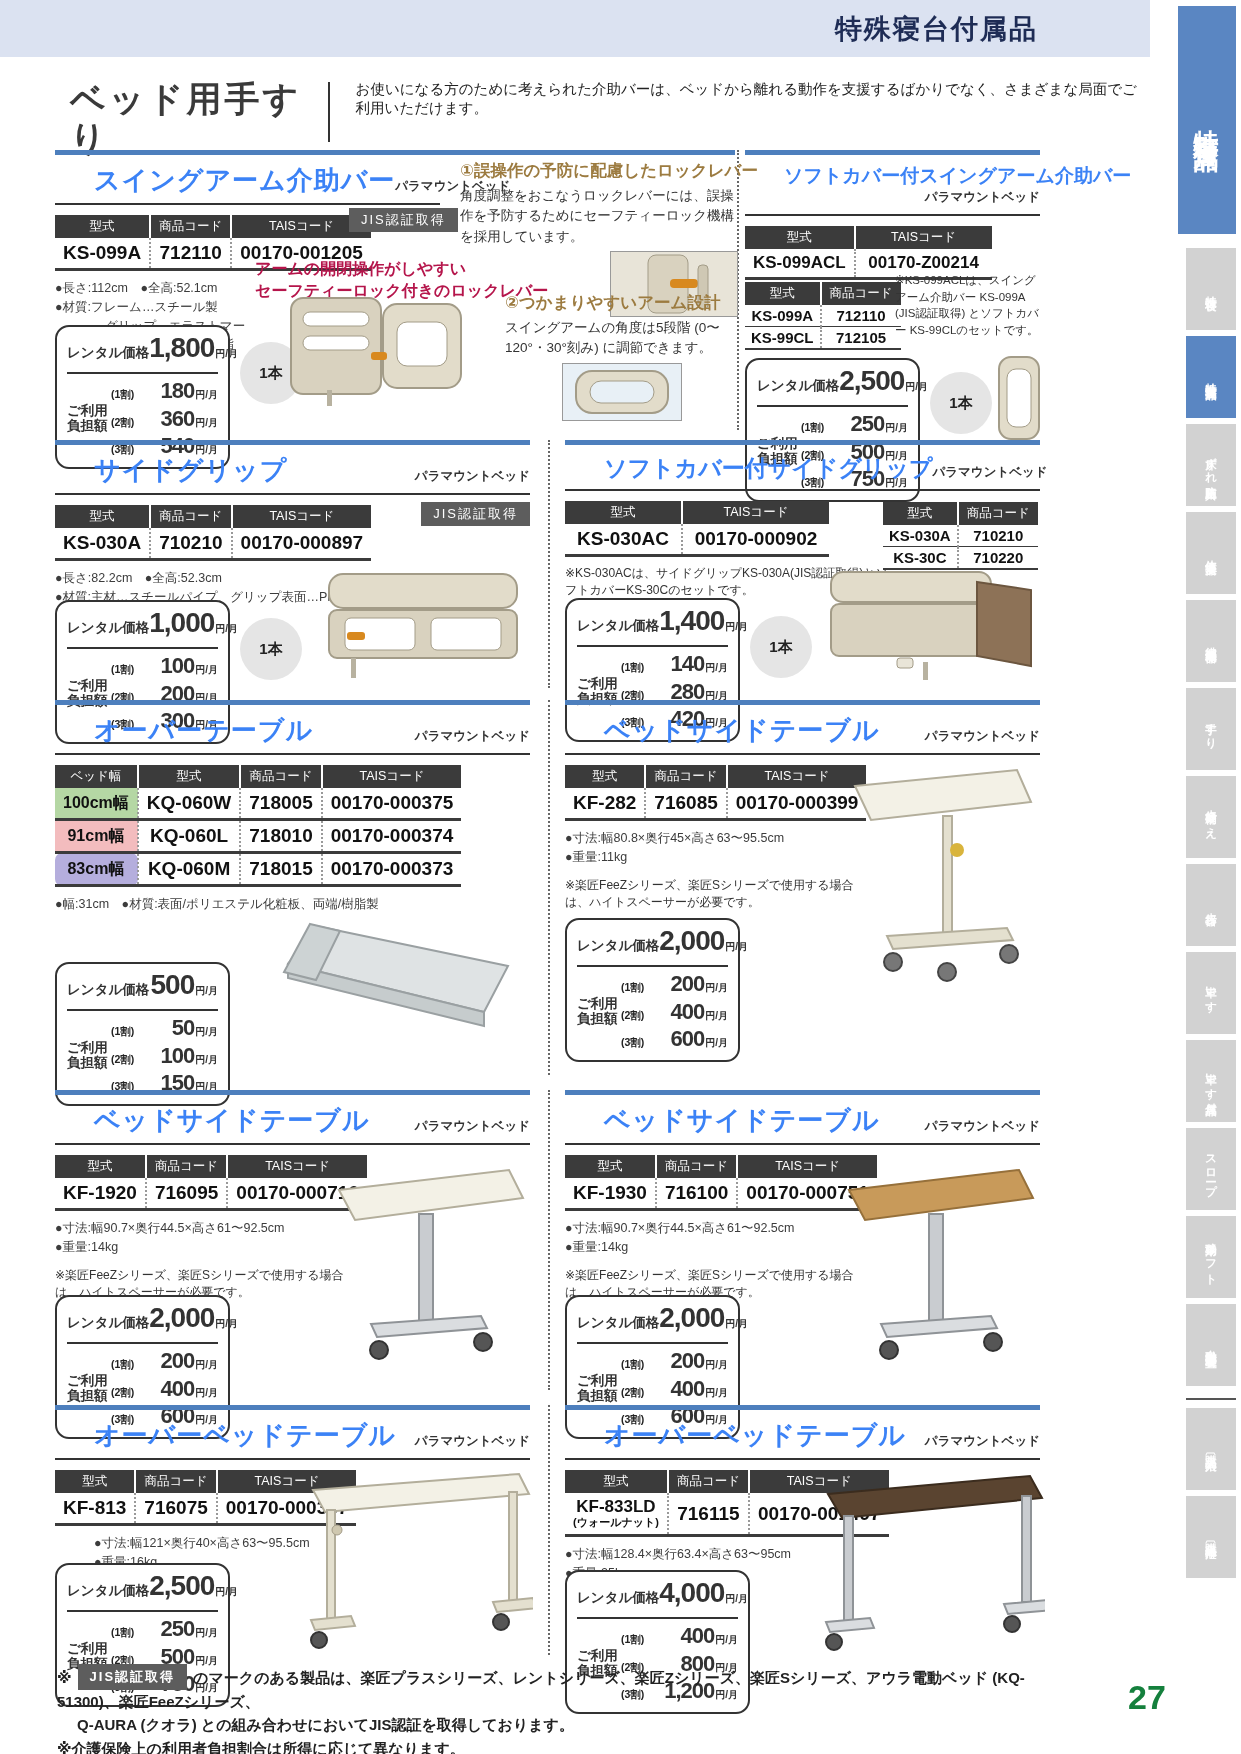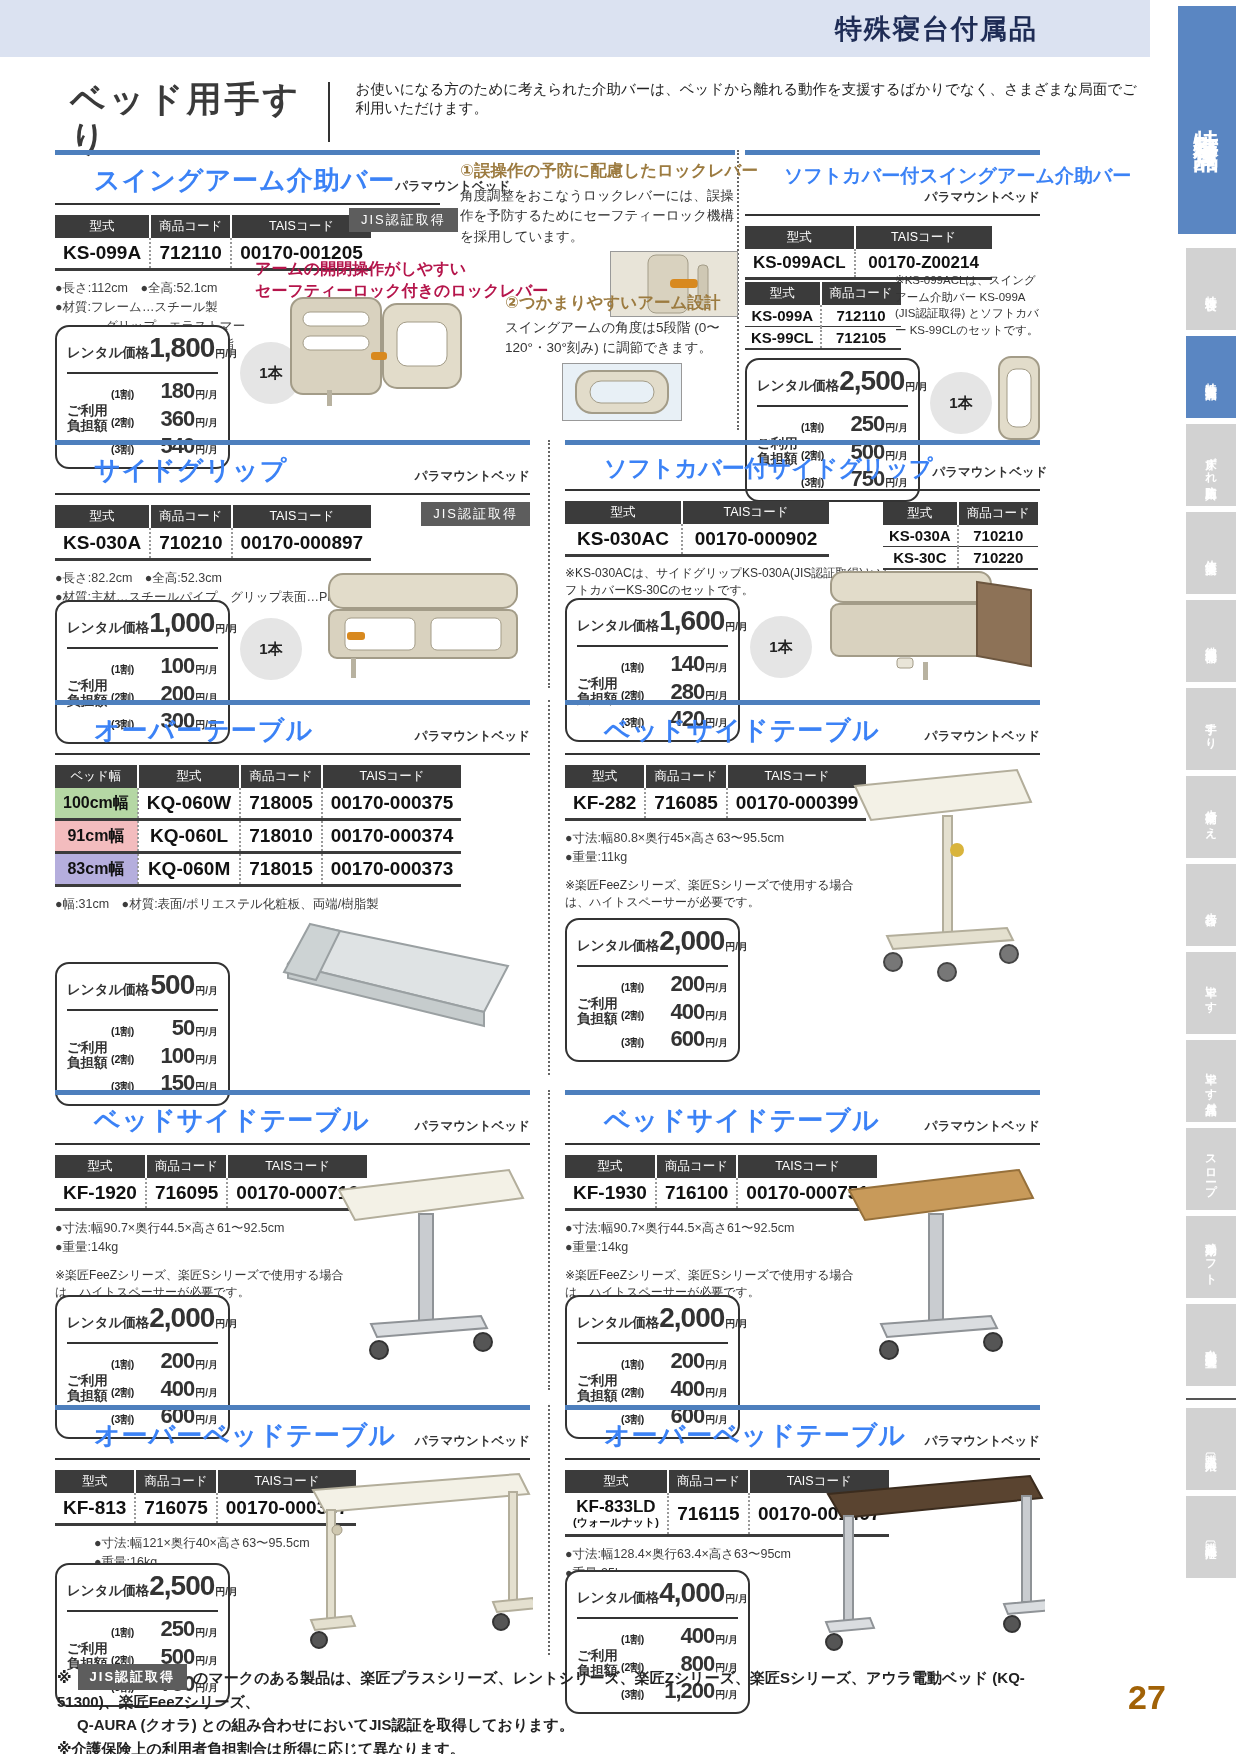--- a/index.html
+++ b/index.html
@@ -67,21 +67,21 @@
   
   .co-title{font-size:16.5px;font-weight:bold;color:#9c7b40;white-space:nowrap;}
   .co-body{font-size:13.5px;color:#333;line-height:1.5;margin-top:4px;}
   .co-img{margin-top:4px;}
   
   .pimg{position:absolute;}
   
   .footer{position:absolute;left:57px;top:1664px;width:1010px;font-size:15px;font-weight:bold;
           color:#222;line-height:1.55;}
   .footer .jis{font-size:13px;vertical-align:2px;margin:0 6px;}
-  .pageno{position:absolute;left:1128px;top:1678px;font-size:34px;font-weight:bold;color:#a16207;}
+  .pageno{position:absolute;left:1128px;top:1678px;font-size:34px;font-weight:bold;color:#15803d;}
   
   .side-main{position:absolute;left:1178px;top:6px;width:58px;height:228px;background:#5a86c2;
              display:flex;align-items:center;justify-content:center;}
   .side-main span{writing-mode:vertical-rl;text-orientation:upright;color:#fff;font-size:25px;
                   font-weight:bold;letter-spacing:3px;}
   .side-tab{position:absolute;left:1186px;width:50px;height:82px;background:#d2d2d2;
             display:flex;align-items:center;justify-content:center;overflow:hidden;}
   .side-tab span{writing-mode:vertical-rl;text-orientation:upright;color:#fff;font-size:11.5px;
                  font-weight:bold;letter-spacing:1px;line-height:1.05;max-height:78px;}
   .side-tab.active{background:#5a86c2;}
@@ -376,21 +376,21 @@
           <tr>
               <td>KS-30C</td>
               <td>710220</td>
             </tr>
         </tbody>
       </table>
       <div class="note" style="margin-top:8px;width:330px;">※KS-030ACは、サイドグリップKS-030A(JIS認証取得)とソフトカバーKS-30Cのセットです。</div>
       <div class="price-box" style="left:0;top:158px;">
         <div class="pb-top">
           <span class="pb-label">レンタル価格</span>
-          <span class="amt"><i class="big">1,600</i><i class="per">円/月</i></span>
+          <span class="amt"><i class="big">1,400</i><i class="per">円/月</i></span>
         </div>
         <div class="pb-grid">
           <div class="pb-burden">ご利用負担額</div>
           <div class="pb-rows">
             <div class="pb-row">
                 <span class="tier">(1割)</span>
                 <span class="amt"><i class="mid">140</i><i class="per">円/月</i></span>
               </div>
             <div class="pb-row">
                 <span class="tier">(2割)</span>
@@ -441,21 +441,21 @@
             <td>718005</td>
             <td>00170-000375</td>
           </tr>
           <tr>
             <td class="bwcell" style="background: rgb(243, 188, 190);">91cm幅</td>
             <td>KQ-060L</td>
             <td>718010</td>
             <td>00170-000374</td>
           </tr>
           <tr>
-            <td class="bwcell" style="background: rgb(181, 174, 221);">83cm幅</td>
+            <td class="bwcell" style="background: rgb(181, 174, 221); border-radius: 7px;">83cm幅</td>
             <td>KQ-060M</td>
             <td>718015</td>
             <td>00170-000373</td>
           </tr>
         </tbody>
       </table>
       <div class="specs">
         <div>●幅:31cm　●材質:表面/ポリエステル化粧板、両端/樹脂製</div>
       </div>
       <div class="price-box" style="left:0;top:262px;">

